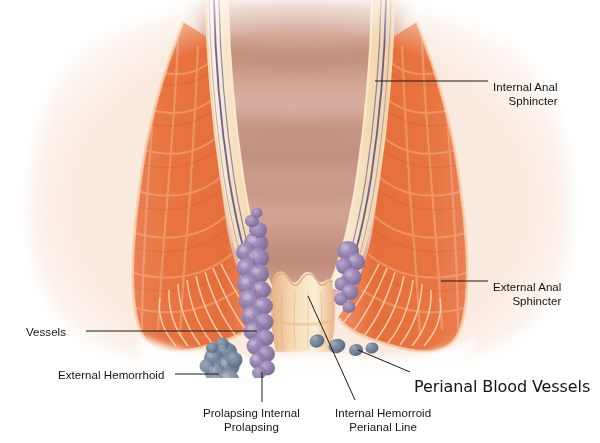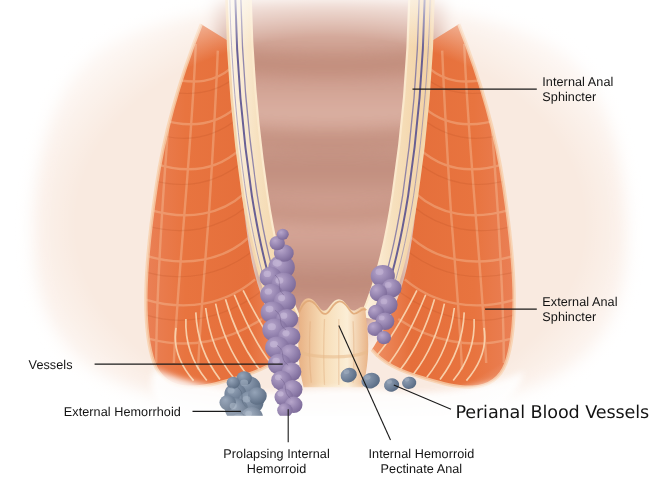--- a/index.html
+++ b/index.html
@@ -30,21 +30,21 @@
     color: #131313;
     line-height: 14px;
     white-space: pre;
     letter-spacing: 0.05px;
   }
   .lbl.rounded {
     font-family: "DejaVu Sans", sans-serif;
     font-size: 16px;
     letter-spacing: -0.1px;
   }
-  .lbl.right  { text-align: left; }
+  .lbl.right  { text-align: right; margin-top: 12px; }
   .lbl.left   { text-align: right; }
   .lbl.center { text-align: center; }
 </style>
 </head>
 <body>
 
 <div id="stage">
 
   <svg id="art" viewBox="0 0 600 443" xmlns="http://www.w3.org/2000/svg">
     <defs>
@@ -405,17 +405,17 @@
         <line x1="355" y1="400" x2="308" y2="296"></line>
       </g>
   </svg>
 
   <div id="labels">
       <div class="lbl right" style="top: 68px; left: 493px;"><div>Internal Anal</div><div>Sphincter</div></div>
       <div class="lbl right" style="top: 268px; left: 493px;"><div>External Anal</div><div>Sphincter</div></div>
       <div class="lbl left" style="top: 325px; left: 26px;"><div>Vessels</div></div>
       <div class="lbl left" style="top: 368px; left: 58px;"><div>External Hemorrhoid</div></div>
       <div class="lbl right rounded" style="top: 368px; left: 414px;"><div>Perianal Blood Vessels</div></div>
-      <div class="lbl center" style="top: 406px; left: 203px;"><div>Prolapsing Internal</div><div>Hemorroid</div></div>
-      <div class="lbl center" style="top: 406px; left: 323px; margin-left: 12px;"><div>Internal Hemorroid</div><div>Pectinate Anal</div></div>
+      <div class="lbl center" style="top: 406px; left: 203px;"><div>Prolapsing Internal</div><div>Prolapsing</div></div>
+      <div class="lbl center" style="top: 406px; left: 323px; margin-left: 12px;"><div>Internal Hemorroid</div><div>Perianal Line</div></div>
     </div>
 
 </div>
 
 </body></html>

